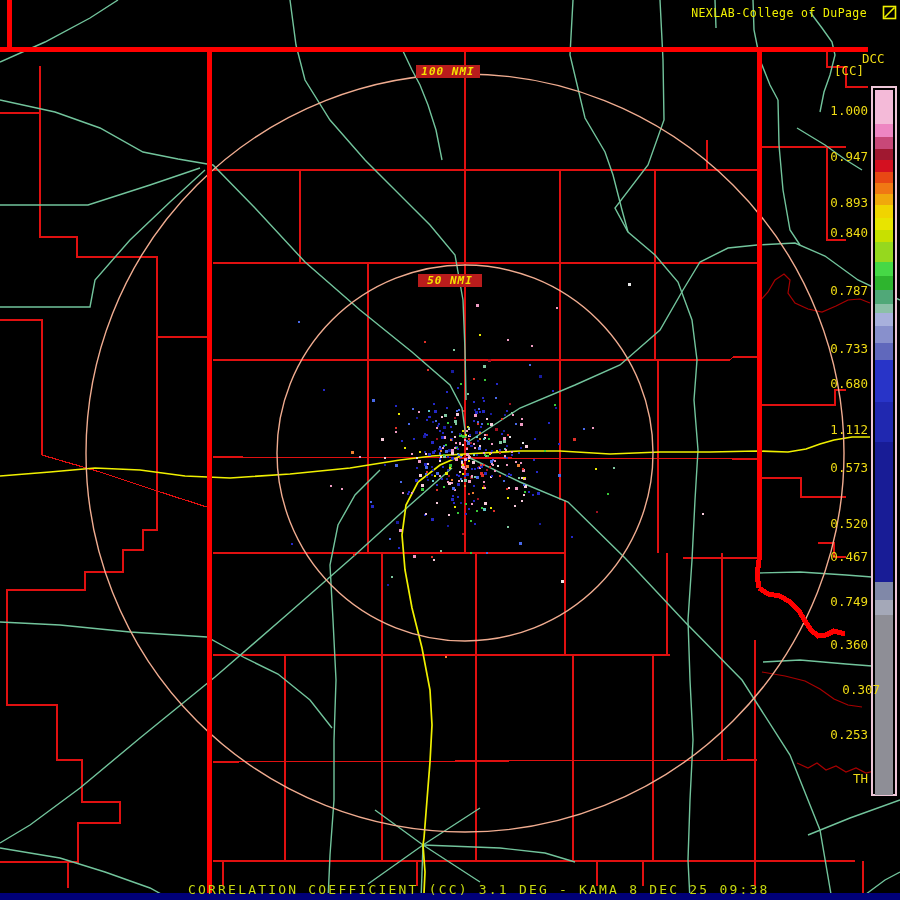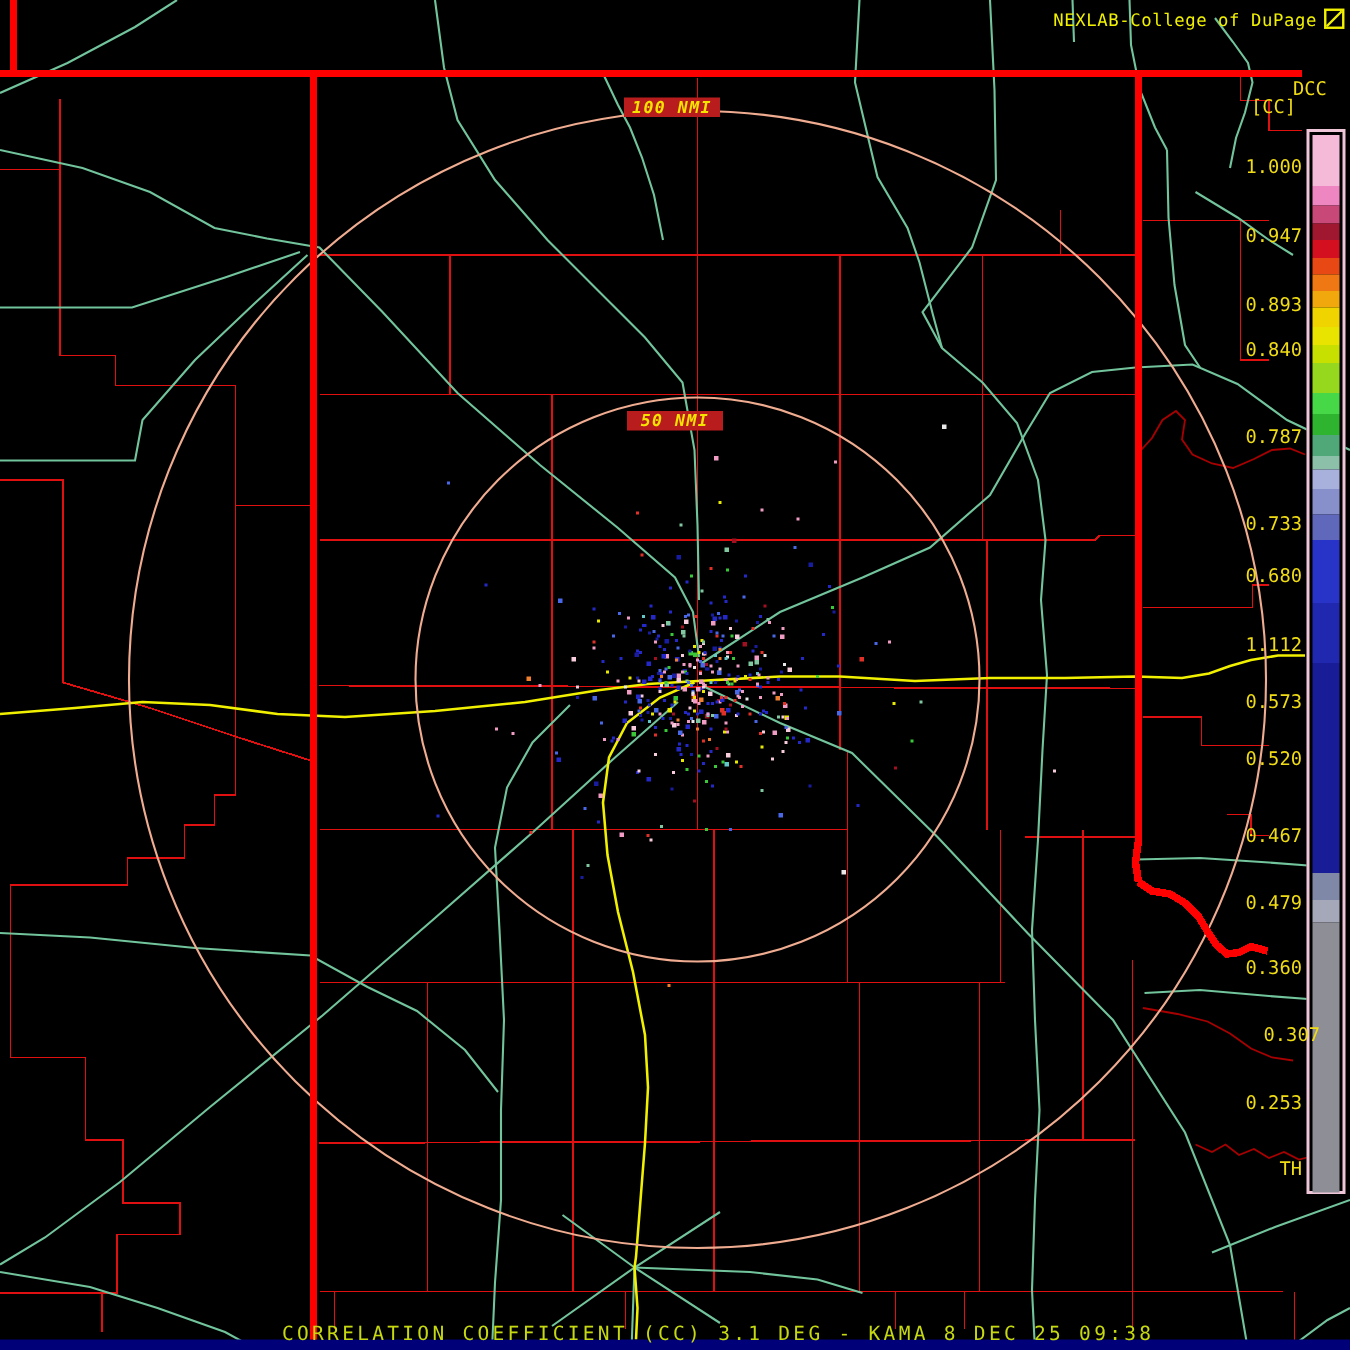--- a/index.html
+++ b/index.html
@@ -3,21 +3,21 @@
 <meta charset="utf-8">
 <style>
   * { margin:0; padding:0; box-sizing:border-box; }
   html,body { background:#000; }
   .stage {
     position:relative; width:900px; height:900px; background:#000;
     overflow:hidden; font-family:"DejaVu Sans Mono", monospace;
   }
   #map-svg { position:absolute; left:0; top:0; }
   .brand-row {
-    position:absolute; top:5px; right:3px; display:flex; align-items:center; gap:4px;text-align:right;
+    position:absolute; top:5px; right:3px; display:flex; align-items:center; gap:15px;text-align:right;
   }
   .brand-text { color:#F0F000; font-size:11.5px; letter-spacing:0.4px; }
   .cb-title { position:absolute; left:862px; top:51px; color:#F0DC14; font-size:12.5px; }
   .cb-units { position:absolute; left:834px; top:63px; color:#F0DC14; font-size:12.5px; }
   .colorbar {
     position:absolute; border:2px solid #EEC6D8; background:#000; padding:2px 2px;
   }
   .cb-seg { width:18px; }
   .cb-tick {
     position:absolute; width:60px; text-align:right; color:#F0DC14;
@@ -603,23 +603,23 @@
   <div id="ticks">
       <div class="cb-tick" style="right: 32px; top: 104px;">1.000</div>
       <div class="cb-tick" style="right: 32px; top: 150px;">0.947</div>
       <div class="cb-tick" style="right: 32px; top: 196px;">0.893</div>
       <div class="cb-tick" style="right: 32px; top: 226px;">0.840</div>
       <div class="cb-tick" style="right: 32px; top: 284px;">0.787</div>
       <div class="cb-tick" style="right: 32px; top: 330px; margin-top: 12px;">0.733</div>
       <div class="cb-tick" style="right: 32px; top: 377px;">0.680</div>
       <div class="cb-tick" style="right: 32px; top: 423px;">1.112</div>
       <div class="cb-tick" style="right: 32px; top: 461px;">0.573</div>
-      <div class="cb-tick" style="right: 32px; top: 499px;">0.520</div>
+      <div class="cb-tick" style="right: 32px; top: 517px;">0.520</div>
       <div class="cb-tick" style="right: 32px; top: 550px;">0.467</div>
-      <div class="cb-tick" style="right: 32px; top: 595px;">0.479</div>
+      <div class="cb-tick" style="right: 32px; top: 595px;">0.749</div>
       <div class="cb-tick" style="right: 32px; top: 638px;">0.360</div>
       <div class="cb-tick" style="right: 20px; top: 683px;">0.307</div>
       <div class="cb-tick" style="right: 32px; top: 728px;">0.253</div>
       <div class="cb-tick" style="right: 32px; top: 772px;">TH</div>
     </div>
   <div id="ring-labels">
       <div class="ring-label" style="left: 416px; top: 65px;">100 NMI</div>
       <div class="ring-label" style="left: 418px; top: 258px; margin-top: 16px;">50 NMI</div>
     </div>
 

